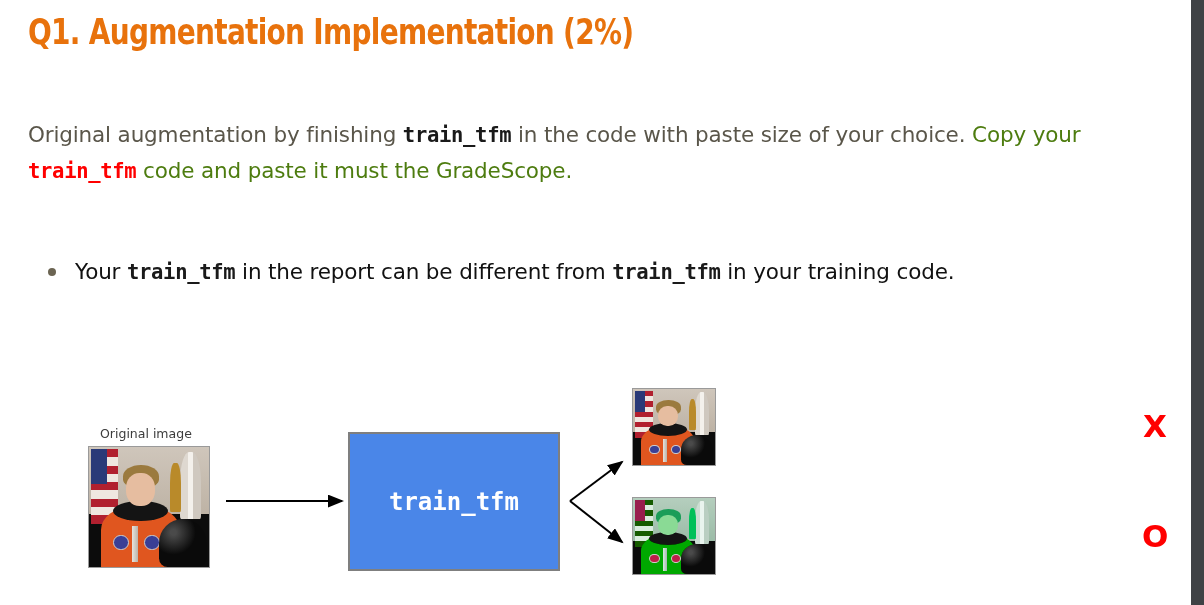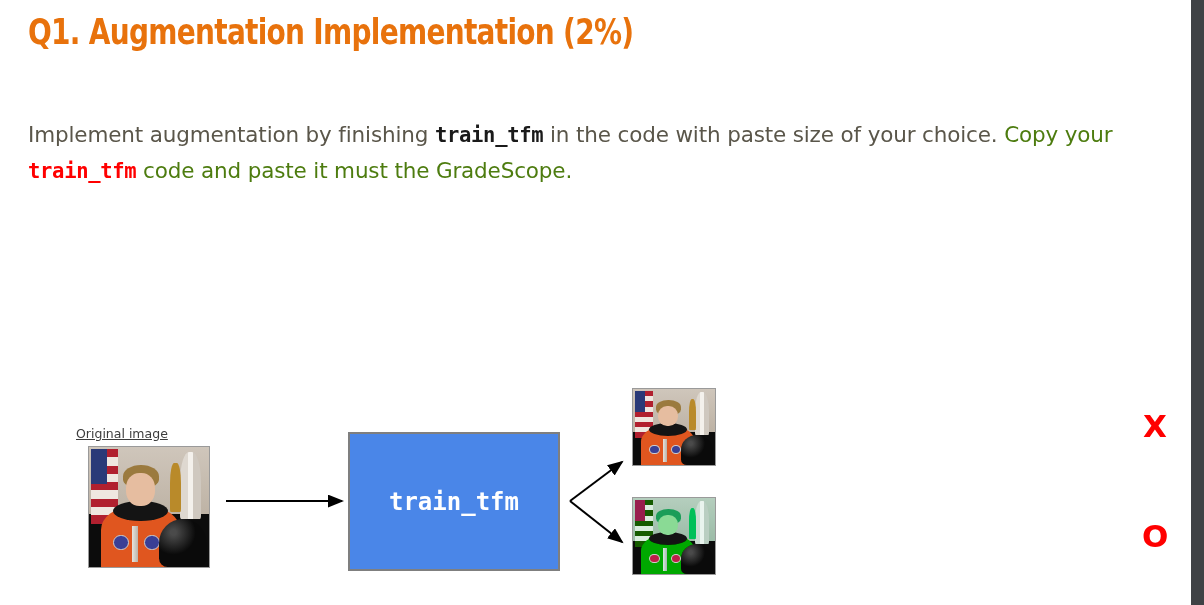--- a/index.html
+++ b/index.html
@@ -84,25 +84,24 @@
     border-radius: 50%;
     background: #6b6452;
   }
   .muted { color: #5a564a; }
 
   
   #diagram { position: absolute; left: 0; top: 370px; width: 1204px; height: 235px; }
 
   #orig-label {
     position: absolute;
-    left: 76px; top: 56px;
+    left: 100px; top: 56px;
     font-size: 12.5px;
     color: #3c3c3c;
     font-family: "DejaVu Sans", sans-serif;
-    text-decoration: underline;
   }
 
   .photo {
     position: absolute;
     border: 1px solid #9a9a9a;
     background: #0b0b0b;
     overflow: hidden;
   }
   #orig-photo { left: 88px; top: 76px; width: 122px; height: 122px; }
 
@@ -190,24 +189,28 @@
 </head>
 <body>
 
 <div id="slide">
 
   <div id="right-rail"></div>
 
   <div id="title">Q1. Augmentation Implementation (2%)</div>
 
   <div id="intro">
-    <span>Implement augmentation by finishing </span><span class="mono mono-blk">train_tfm</span><span> in the code with paste size of your choice. </span><span class="red">Copy your </span><span class="mono mono-red">train_tfm</span><span class="red"> code  and paste it must the GradeScope.</span>
+    <span>Original augmentation by finishing </span><span class="mono mono-blk">train_tfm</span><span> in the code with paste size of your choice. </span><span class="red">Copy your </span><span class="mono mono-red">train_tfm</span><span class="red"> code  and paste it must the GradeScope.</span>
   </div>
 
   <div id="bullets">
+    <div class="bullet-row">
+      <span class="bullet-dot"></span>
+      <span>Your </span><span class="mono mono-blk">train_tfm</span><span> in the report can be different from </span><span class="mono mono-blk">train_tfm</span><span> in your training code.</span>
+    </div>
   </div>
 
   <div id="diagram">
 
     <div id="orig-label">Original image</div>
 
     <div class="photo" id="orig-photo">
       <div class="ph-inner">
         <div class="ph-sky"></div>
           <div class="ph-ground"></div>

